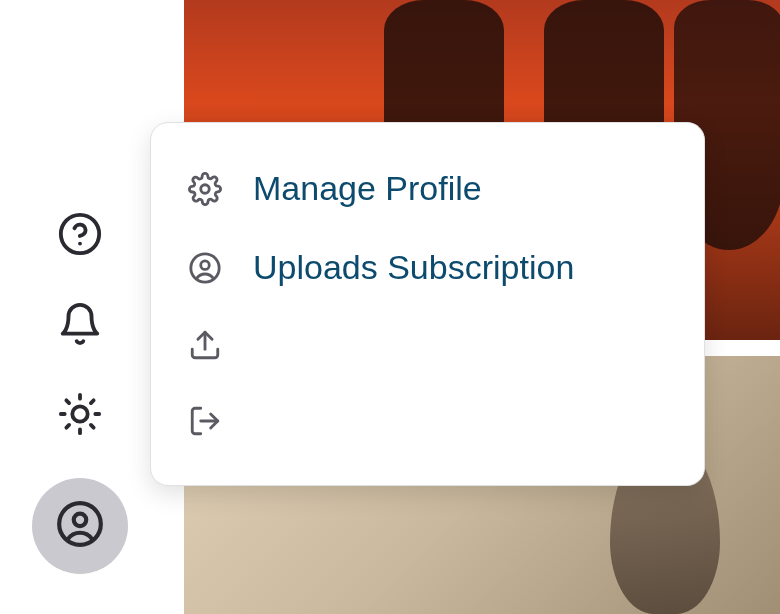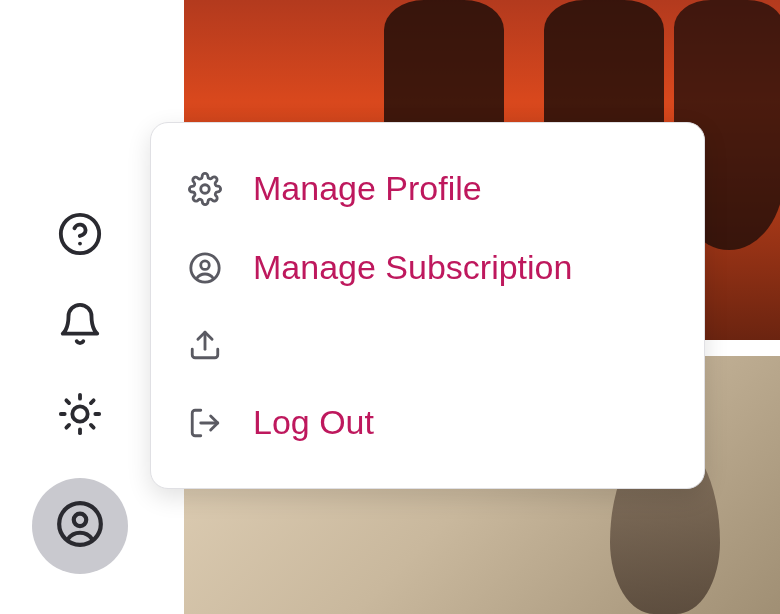--- a/index.html
+++ b/index.html
@@ -112,21 +112,21 @@
   display: flex;
   align-items: center;
   justify-content: center;
   color: #5a5a62;
   flex-shrink: 0;
 }
 .menu-icon svg { width: 34px; height: 34px; }
 .menu-label {
   font-size: 34px;
   font-weight: 500;
-  color: #be185d;
+  color: #0c4a6e;
 }
 </style>
 </head>
 <body>
 
 <div class="bg-area">
   <div class="bg-top">
     <div class="figure3"></div>
   </div>
   <div class="bg-bottom"></div>
@@ -189,21 +189,21 @@
   </div>
 
   <div class="menu-item">
     <span class="menu-icon">
       <svg viewBox="0 0 24 24" fill="none" stroke="currentColor" stroke-width="2" stroke-linecap="round" stroke-linejoin="round">
           <circle cx="12" cy="12" r="10"></circle>
           <circle cx="12" cy="10" r="3"></circle>
           <path d="M6.2 19.3a7 7 0 0 1 11.6 0"></path>
         </svg>
     </span>
-    <span class="menu-label">Manage Subscription</span>
+    <span class="menu-label">Uploads Subscription</span>
   </div>
 
   <div class="menu-item">
     <span class="menu-icon">
       <svg viewBox="0 0 24 24" fill="none" stroke="currentColor" stroke-width="2" stroke-linecap="round" stroke-linejoin="round">
           <path d="M21 15v4a2 2 0 0 1-2 2H5a2 2 0 0 1-2-2v-4"></path>
           <polyline points="17 8 12 3 7 8"></polyline>
           <line x1="12" y1="3" x2="12" y2="15"></line>
         </svg>
     </span>
@@ -211,16 +211,15 @@
 
 
   <div class="menu-item">
     <span class="menu-icon">
       <svg viewBox="0 0 24 24" fill="none" stroke="currentColor" stroke-width="2" stroke-linecap="round" stroke-linejoin="round">
           <path d="M9 21H5a2 2 0 0 1-2-2V5a2 2 0 0 1 2-2h4"></path>
           <polyline points="16 17 21 12 16 7"></polyline>
           <line x1="21" y1="12" x2="9" y2="12"></line>
         </svg>
     </span>
-    <span class="menu-label">Log Out</span>
   </div>
 
 </div>
 
 </body></html>

